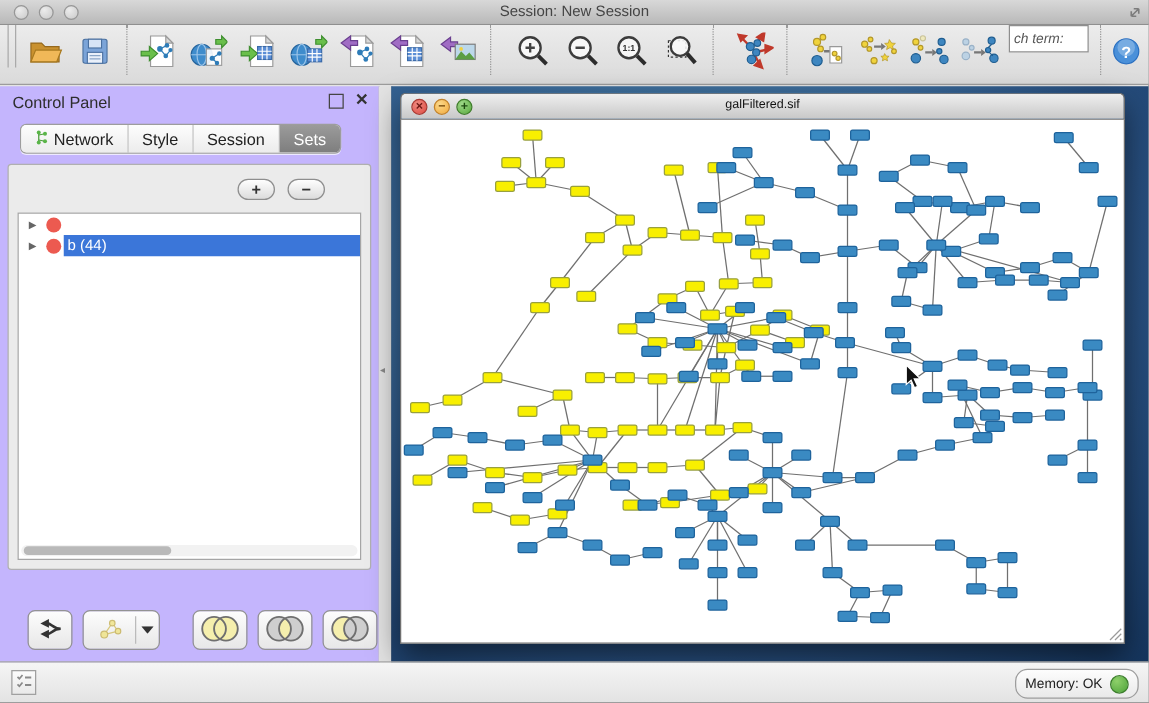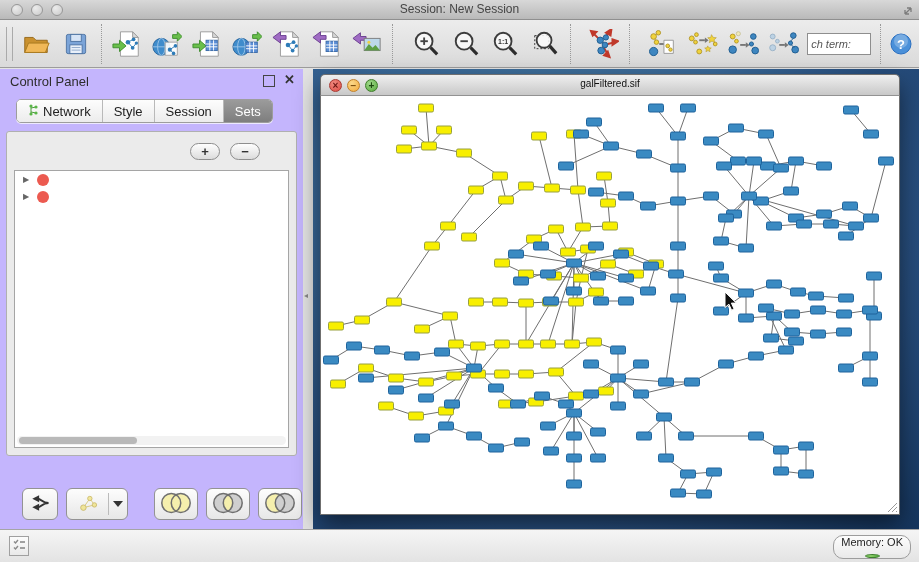--- a/index.html
+++ b/index.html
@@ -11,21 +11,21 @@
     background:linear-gradient(#d8d8d8,#b9b9b9);border-bottom:1px solid #8f8f8f;}
   .tl-dot{position:absolute;top:4px;width:10px;height:10px;border-radius:50%;
     border:1px solid #979797;background:radial-gradient(circle at 35% 30%,#ececec,#c9c9c9);}
   .win-title{position:absolute;left:0;right:0;top:2px;text-align:center;
     font-size:12px;color:#454545;}
   .expand-ic{position:absolute;right:5px;top:3px;}
 
   
   .toolbar{position:absolute;top:20px;left:0;right:0;height:48px;
     background:linear-gradient(#ececec,#dadada);border-bottom:1px solid #9c9c9c;
-    display:flex;align-items:center;padding:0 3px;box-sizing:border-box;}
+    display:flex;align-items:flex-start;padding:0 3px;box-sizing:border-box;}
   .grip{width:5px;height:34px;border-left:1px solid #aaa;border-right:1px solid #aaa;margin:0 3px;}
   .sep{width:0;height:40px;border-left:1px dotted #999;margin:0 5px;}
   .tbtn{width:40px;height:42px;display:flex;align-items:center;justify-content:center;
     background:transparent;border:0;padding:0;cursor:default;}
   .tbtn svg{display:block;}
   .search{width:56px;height:20px;border:1px solid #8e8e8e;background:#fff;
     font-style:italic;font-size:11px;color:#555;padding:0 3px;margin:0 4px;
     font-family:"Liberation Sans",sans-serif;}
   .gap{flex:0 0 8px;}
 
@@ -89,21 +89,21 @@
     border:1px solid #6f6f6f;border-top:none;box-sizing:border-box;}
   .nw-content svg{display:block;}
   .rgrip{position:absolute;right:1px;bottom:1px;}
 
   
   .statusbar{position:absolute;left:0;right:0;bottom:0;height:32px;
     background:linear-gradient(#f5f5f5,#e3e3e3);border-top:1px solid #a5a5a5;}
   .sb-btn{position:absolute;left:9px;top:6px;width:20px;height:20px;border:1px solid #a0a0a0;
     background:linear-gradient(#fcfcfc,#e9e9e9);display:flex;align-items:center;justify-content:center;padding:0;}
   .mem-pill{position:absolute;right:8px;top:5px;height:22px;border:1px solid #9d9d9d;border-radius:10px;
-    background:linear-gradient(#fdfdfd,#e9e9e9);display:flex;align-items:center;padding:0 7px;gap:6px;flex-direction:column;}
+    background:linear-gradient(#fdfdfd,#e9e9e9);display:flex;align-items:center;padding:0 7px;gap:6px;}
   .mem-label{font-size:11px;color:#222;}
   .mem-dot{width:13px;height:13px;border-radius:50%;background:radial-gradient(circle at 35% 30%,#8ed06a,#4ea33a);border:1px solid #3c7e2c;}
 </style>
 </head>
 <body>
 
 <div class="app">
 
   <div class="titlebar">
     <span class="tl-dot" style="left:11px"></span>
@@ -424,20 +424,21 @@
       <button class="pm-btn" style="right:36px">−</button>
 
       <div class="cp-list">
         <div class="set-row">
           <span class="row-tri">▶</span>
           <span class="row-dot"></span>
         </div>
         <div class="set-row">
           <span class="row-tri">▶</span>
           <span class="row-dot"></span>
+          <span class="row-label">b (44)</span>
         </div>
         <div class="hscroll">
           <div class="hthumb"></div>
         </div>
       </div>
     </div>
 
     <div class="cp-actions">
       <button class="abtn single">
         <span>

